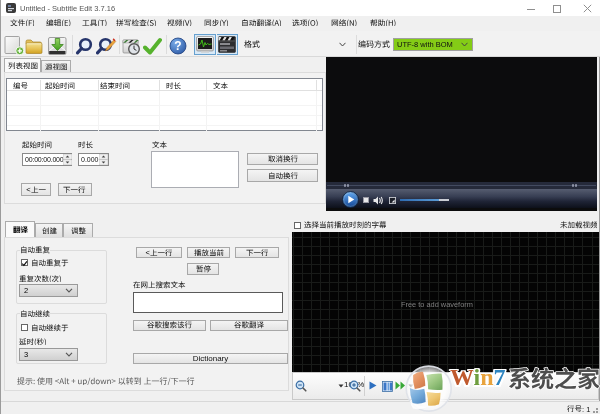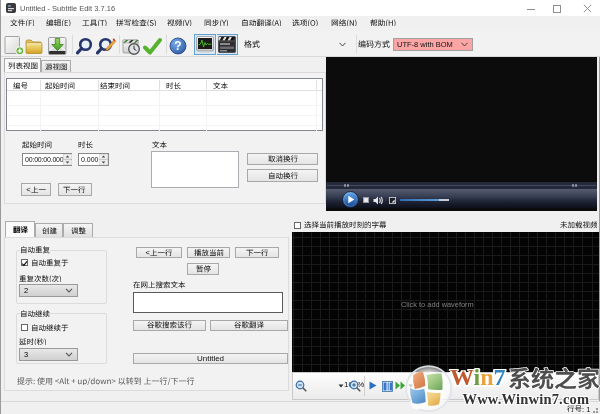--- a/index.html
+++ b/index.html
@@ -300,21 +300,21 @@
       <svg style="width:32.0px;height:8px;" viewBox="0 -880 4000 1000">
         <g fill="#111" transform="scale(1,-1)">
           <path d="M68 182Q66 189 62 202Q58 214 54 227Q49 240 45 249Q61 252 78 270Q94 288 116 316Q127 330 148 362Q170 393 198 436Q225 480 252 530Q280 581 303 632L364 597Q329 529 288 461Q248 393 204 332Q161 271 117 221V219Q117 219 110 216Q102 212 92 206Q82 201 75 194Q68 188 68 182ZM68 182 63 242 97 267 334 317Q333 302 335 284Q337 267 339 255Q256 236 206 224Q155 211 128 204Q101 196 88 191Q75 186 68 182ZM61 423Q59 430 55 443Q51 456 46 469Q42 482 38 491Q51 495 64 512Q76 528 91 554Q99 567 114 596Q129 624 148 664Q166 704 184 750Q201 795 215 840L287 815Q263 751 234 688Q204 624 171 566Q138 509 105 463V461Q105 461 98 458Q92 454 83 448Q74 441 68 435Q61 429 61 423ZM61 423 59 479 95 501 268 519Q265 505 264 487Q262 469 262 457Q203 450 166 444Q130 439 109 436Q88 432 78 429Q67 426 61 423ZM40 54Q96 73 173 102Q250 132 332 163L346 103Q271 71 196 40Q120 10 58 -15ZM624 377H675V-47H624ZM746 378H797V-46H746ZM871 413H930V-7Q930 -28 926 -41Q922 -54 908 -62Q895 -69 876 -71Q858 -73 831 -73Q830 -60 825 -44Q820 -28 814 -16Q831 -17 844 -17Q856 -17 861 -17Q871 -16 871 -7ZM414 732H483V515Q483 454 479 380Q475 306 464 228Q452 150 430 75Q408 0 372 -63Q366 -57 355 -48Q344 -40 333 -32Q322 -24 314 -21Q348 39 368 108Q389 178 398 250Q408 321 411 390Q414 458 414 515ZM450 732H920V498H450V561H850V668H450ZM481 412H903V350H541V-72H481ZM512 202H898V143H512ZM605 826 675 846Q693 818 708 784Q724 749 732 723L658 698Q652 724 636 760Q621 796 605 826Z"></path>
           <path transform="translate(1000)" d="M867 401H940Q940 401 940 395Q939 389 939 382Q939 374 938 368Q927 233 914 149Q902 65 888 20Q874 -25 856 -43Q842 -59 826 -66Q811 -72 788 -74Q769 -75 736 -75Q704 -75 668 -73Q667 -58 662 -38Q656 -18 647 -4Q684 -7 714 -8Q745 -9 758 -9Q771 -10 780 -8Q789 -5 796 2Q810 16 822 58Q835 99 846 180Q857 260 867 389ZM443 781H814V712H443ZM491 650 561 645Q558 595 552 538Q546 482 540 429Q534 376 528 337H458Q465 377 471 432Q477 486 482 544Q488 601 491 650ZM478 401H889V336H478ZM410 205H792V137H410ZM783 781H791L803 785L856 779Q853 735 848 682Q842 628 836 571Q830 514 823 458Q816 402 809 353L739 359Q746 408 752 465Q759 522 765 579Q771 636 776 686Q781 737 783 772ZM51 787H394V718H51ZM148 479H365V46H148V113H299V411H148ZM179 753 249 738Q231 644 206 554Q180 464 145 386Q110 307 63 247Q61 257 55 272Q49 287 42 303Q35 319 29 328Q87 405 123 516Q159 628 179 753ZM116 479H181V-34H116Z"></path>
           <path transform="translate(2000)" d="M68 667H936V594H68ZM381 434H781V361H381ZM760 434H838Q838 434 838 427Q837 420 837 412Q837 404 835 398Q826 256 815 168Q804 80 790 33Q776 -14 756 -34Q739 -53 718 -60Q698 -67 669 -69Q643 -71 597 -70Q551 -69 501 -66Q500 -49 492 -28Q485 -8 474 7Q528 3 576 2Q623 0 643 0Q660 0 671 2Q682 5 691 12Q706 26 718 71Q731 116 742 202Q752 287 760 421ZM342 624H425Q421 545 413 464Q405 383 386 305Q368 227 334 156Q299 84 242 23Q186 -38 101 -82Q93 -68 77 -51Q61 -34 46 -23Q127 17 180 73Q232 129 264 194Q295 260 310 332Q326 405 332 479Q339 553 342 624ZM440 818 512 846Q533 811 554 770Q575 728 585 698L509 665Q500 695 480 738Q460 782 440 818Z"></path>
           <path transform="translate(3000)" d="M709 791 760 833Q785 816 813 794Q841 773 866 752Q890 730 905 712L853 665Q838 683 814 706Q791 728 764 750Q736 773 709 791ZM55 653H947V580H55ZM90 431H532V358H90ZM270 392H345V35H270ZM59 24Q119 36 200 52Q282 69 374 88Q467 108 559 128L565 60Q480 40 394 20Q307 0 227 -18Q147 -36 83 -50ZM565 836H645Q644 697 654 571Q663 445 682 340Q700 235 726 158Q753 81 786 38Q818 -4 855 -4Q876 -4 886 41Q896 86 901 186Q913 174 932 162Q951 150 967 144Q961 57 948 8Q935 -41 912 -62Q888 -82 849 -82Q799 -82 758 -48Q718 -14 687 48Q656 111 633 196Q610 280 596 382Q581 485 574 600Q566 715 565 836Z"></path>
         </g>
       </svg>
     </div>
     <div class="a" style="left:392px;top:38px;">
-      <div style="width:80px;height:12.5px;background:#fca5a5;border:1px solid #a0a0a0;display:flex;align-items:center">
+      <div style="width:80px;height:12.5px;background:#84cc16;border:1px solid #a0a0a0;display:flex;align-items:center">
         <span style="font-size:7.5px;color:#111;margin-left:3px">UTF-8 with BOM</span>
       </div>
     </div>
     <div class="a" style="left:460px;top:42px;">
       <svg width="7" height="5" viewBox="0 0 7 5">
         <path d="M0.5 0.8 L3.5 4 L6.5 0.8" fill="none" stroke="#444" stroke-width="1"></path>
       </svg>
     </div>
     <div class="tab tabsel" style="left:3px;top:58px;width:37px;height:14px">
       <svg style="width:30.0px;height:7.5px;" viewBox="0 -880 4000 1000">
@@ -674,21 +674,21 @@
       <svg style="width:30.0px;height:7.5px;" viewBox="0 -880 4000 1000">
         <g fill="#111" transform="scale(1,-1)">
           <path d="M250 27H753V-40H250ZM222 321H787V-79H708V254H298V-81H222ZM588 781 648 823Q682 797 721 767Q760 737 798 706Q837 675 870 646Q902 616 925 592L860 543Q839 568 807 598Q775 629 738 661Q701 693 662 724Q623 755 588 781ZM336 815 409 786Q374 741 329 696Q284 651 236 611Q187 571 142 541Q135 548 124 558Q112 569 100 579Q89 589 80 595Q127 622 174 657Q221 692 263 733Q305 774 336 815ZM496 662 558 620Q510 541 434 466Q358 391 268 330Q178 270 84 233Q77 249 64 270Q51 292 38 306Q107 328 174 365Q242 402 303 450Q364 498 414 552Q463 605 496 662ZM527 611Q561 564 610 518Q659 472 718 431Q778 390 842 358Q905 325 967 304Q958 296 947 284Q936 271 926 258Q916 244 910 233Q848 258 784 294Q721 331 662 378Q603 424 552 476Q502 527 464 581Z"></path>
           <path transform="translate(1000)" d="M51 790H548V726H51ZM40 395H571V328H40ZM412 353H479V-4Q479 -31 472 -44Q465 -58 446 -64Q427 -71 396 -73Q365 -75 317 -75Q315 -62 308 -46Q302 -30 295 -18Q330 -19 358 -19Q386 -19 396 -19Q406 -18 409 -15Q412 -12 412 -4ZM124 266H341V51H124V106H280V210H124ZM93 266H156V7H93ZM406 765H474V364H406ZM624 680H903V612H624ZM631 841 703 829Q689 749 669 673Q649 597 622 532Q596 467 563 417Q557 422 545 429Q533 436 521 443Q509 450 500 455Q533 501 558 562Q582 624 600 696Q619 767 631 841ZM885 680H897L908 683L959 668Q951 624 941 576Q931 528 920 484Q908 441 895 408L835 426Q845 456 854 497Q863 538 872 582Q880 627 885 666ZM760 422Q778 315 806 234Q833 154 876 92Q918 30 982 -24Q968 -34 954 -50Q941 -66 933 -81Q865 -20 820 50Q775 119 746 206Q718 294 698 410ZM697 552H766V482Q766 423 760 352Q753 281 730 206Q708 130 662 56Q617 -18 540 -84Q535 -76 526 -66Q518 -56 508 -46Q498 -37 490 -31Q562 30 604 98Q646 165 666 233Q686 301 692 366Q697 430 697 483ZM160 612V513H278V612ZM103 667H337V460H103Z"></path>
           <path transform="translate(2000)" d="M49 600H483V541H49ZM118 179H429V125H118ZM118 38H427V-22H118ZM249 767H313V338H249ZM253 286H308V6H253ZM438 833 479 781Q426 769 356 759Q287 749 214 742Q140 736 73 733Q71 745 66 760Q61 774 55 785Q121 790 192 797Q264 804 328 813Q393 822 438 833ZM306 552Q319 544 346 526Q374 507 405 485Q436 463 462 444Q488 425 498 416L460 357Q447 371 422 394Q398 416 369 440Q340 465 314 486Q289 507 272 518ZM100 710 151 723Q163 698 175 668Q187 637 193 617L140 600Q134 621 122 652Q111 684 100 710ZM402 737 460 718Q443 680 425 642Q407 603 391 575L342 592Q353 612 364 638Q375 663 386 690Q396 716 402 737ZM241 568 286 543Q261 499 225 453Q189 407 148 367Q107 327 68 301Q63 315 54 334Q45 354 36 366Q72 388 111 421Q150 454 184 492Q219 531 241 568ZM84 320H470V-67H409V261H143V-79H84ZM512 793H684V729H512ZM647 793H709V6Q709 -21 702 -38Q696 -54 679 -63Q662 -71 634 -73Q607 -75 566 -75Q565 -62 559 -42Q553 -23 546 -10Q575 -11 599 -11Q623 -11 632 -10Q640 -10 644 -7Q647 -4 647 6ZM733 792H891V728H733ZM867 792H932V7Q932 -22 925 -38Q918 -55 900 -64Q882 -72 854 -74Q826 -77 785 -77Q783 -63 776 -42Q769 -22 762 -9Q792 -10 818 -10Q843 -10 851 -10Q860 -10 864 -6Q867 -2 867 8ZM510 615 560 630Q574 599 588 562Q602 526 613 492Q624 459 629 434L576 415Q571 440 560 475Q550 510 537 547Q524 584 510 615ZM734 618 784 630Q799 599 812 564Q826 528 837 495Q848 462 853 437L799 421Q794 446 784 480Q774 514 760 550Q747 587 734 618ZM722 210Q753 240 796 286Q839 332 884 382L915 332Q876 288 836 243Q795 198 758 158ZM493 199Q524 232 572 282Q619 333 667 387L697 337Q656 288 612 238Q567 188 528 147Z"></path>
           <path transform="translate(3000)" d="M101 780 157 817Q180 792 203 762Q226 731 246 702Q266 673 278 650L217 606Q206 629 186 660Q167 690 144 722Q122 753 101 780ZM180 -56 166 15 184 45 341 161Q346 146 354 128Q363 109 369 99Q312 56 277 29Q242 2 223 -14Q204 -30 194 -40Q185 -49 180 -56ZM47 527H236V455H47ZM370 787H857V720H370ZM835 787H849L862 790L911 763Q872 686 813 624Q754 561 680 512Q606 462 524 426Q443 390 360 367Q356 376 350 388Q343 400 335 412Q327 423 320 431Q399 450 476 482Q554 514 624 558Q694 601 749 656Q804 710 835 774ZM494 756Q537 677 608 614Q679 551 772 507Q865 463 972 440Q964 433 955 422Q946 411 938 399Q931 387 925 377Q817 404 723 454Q629 504 556 574Q482 644 435 733ZM412 324H885V257H412ZM357 150H950V83H357ZM611 412H685V-82H611ZM180 -56Q177 -47 169 -37Q161 -27 153 -16Q145 -6 138 -1Q152 10 170 35Q187 60 187 97V527H260V42Q260 42 252 35Q244 28 232 16Q220 5 208 -8Q196 -21 188 -34Q180 -47 180 -56Z"></path>
         </g>
       </svg>
     </div>
     <div class="btn" style="left:132px;top:352.5px;width:155px;height:11.5px">
-      <span style="font-size:8px;color:#111">Untitled</span>
+      <span style="font-size:8px;color:#111">Dictionary</span>
     </div>
     <div class="a" style="left:16px;top:376.5px;">
       <svg style="width:177.6px;height:8px;" viewBox="0 -880 22205 1000">
         <g fill="#555" transform="scale(1,-1)">
           <path d="M478 617V538H812V617ZM478 750V671H812V750ZM409 807H884V480H409ZM364 408H939V345H364ZM609 377H680V-32L609 -3ZM475 193Q502 110 546 69Q589 28 648 15Q706 2 776 2Q785 2 811 2Q837 2 869 2Q901 2 929 2Q957 2 971 3Q966 -5 961 -17Q956 -29 953 -42Q950 -55 948 -65H907H773Q710 -65 657 -56Q604 -46 561 -21Q518 4 485 52Q452 99 429 175ZM658 227H890V165H658ZM429 297 498 289Q483 166 443 74Q403 -19 335 -80Q330 -73 319 -64Q308 -56 298 -48Q287 -39 279 -35Q346 18 382 102Q417 187 429 297ZM29 309Q87 324 169 350Q251 375 335 401L345 333Q268 307 190 282Q112 256 48 235ZM40 638H345V568H40ZM164 839H234V14Q234 -17 226 -34Q219 -50 200 -59Q182 -68 152 -71Q122 -74 74 -73Q73 -60 66 -40Q60 -19 53 -4Q85 -5 112 -5Q138 -5 147 -4Q156 -4 160 0Q164 3 164 14Z"></path>
           <path transform="translate(1000)" d="M461 484H542V18Q542 -18 532 -37Q521 -56 494 -66Q467 -75 422 -77Q378 -79 311 -79Q309 -62 301 -40Q293 -17 284 0Q318 -1 350 -2Q381 -3 404 -2Q428 -2 437 -2Q451 -1 456 3Q461 7 461 19ZM234 351 311 330Q287 269 254 210Q220 151 182 100Q143 49 104 11Q97 18 84 26Q71 35 58 44Q44 52 35 56Q96 109 148 188Q201 266 234 351ZM684 320 753 349Q790 303 826 248Q861 193 890 140Q919 87 934 44L859 10Q846 52 818 106Q790 160 755 216Q720 273 684 320ZM149 766H853V692H149ZM60 523H941V449H60Z"></path>
           <path transform="translate(2000)" d="M139 390Q112 390 92 410Q73 429 73 460Q73 491 92 510Q112 530 139 530Q166 530 186 510Q205 491 205 460Q205 429 186 410Q166 390 139 390ZM139 -13Q112 -13 92 6Q73 26 73 56Q73 88 92 107Q112 126 139 126Q166 126 186 107Q205 88 205 56Q205 26 186 6Q166 -13 139 -13Z"></path>
           <path transform="translate(2502)" d="M321 729H962V660H321ZM420 499V349H857V499ZM350 562H929V285H350ZM413 265Q460 186 542 129Q623 72 732 36Q842 0 972 -14Q964 -22 955 -34Q946 -46 939 -58Q932 -71 927 -82Q794 -62 683 -20Q572 21 488 86Q404 152 350 244ZM599 836H672V394Q672 336 666 279Q660 222 641 169Q622 116 584 69Q546 22 484 -17Q423 -56 330 -83Q325 -75 317 -64Q309 -52 301 -40Q293 -28 284 -21Q374 2 432 35Q490 68 524 110Q557 151 573 198Q589 244 594 294Q599 344 599 394ZM278 842 348 820Q314 736 268 654Q223 572 170 500Q118 428 63 372Q59 381 52 395Q44 409 36 423Q28 437 21 446Q71 494 119 558Q167 621 208 694Q249 766 278 842ZM173 581 243 652 245 651V-84H173Z"></path>
           <path transform="translate(3502)" d="M196 770H843V698H196ZM196 537H841V466H196ZM190 298H843V227H190ZM153 770H227V407Q227 350 222 285Q217 220 204 154Q190 87 162 26Q135 -35 90 -85Q85 -77 74 -68Q63 -58 52 -49Q41 -40 32 -36Q74 11 98 66Q122 121 134 180Q146 238 150 296Q153 354 153 407ZM813 770H887V22Q887 -14 876 -33Q866 -52 841 -62Q816 -71 771 -73Q726 -75 655 -74Q652 -60 644 -38Q637 -17 629 -2Q664 -3 696 -4Q729 -4 753 -4Q777 -3 786 -3Q801 -2 807 3Q813 8 813 22ZM467 743H543V-71H467Z"></path>
           <path transform="translate(4726)" d="M518 146 38 335V407L518 596V517L281 429L131 373V369L281 313L518 226Z"></path>
@@ -830,21 +830,21 @@
       <div style="position:absolute;left:0;top:50.8px;width:100%;height:1px;background:#191b19"></div>
       <div style="position:absolute;left:0;top:59.8px;width:100%;height:1px;background:#191b19"></div>
       <div style="position:absolute;left:0;top:68.9px;width:100%;height:1px;background:#191b19"></div>
       <div style="position:absolute;left:0;top:77.9px;width:100%;height:1px;background:#191b19"></div>
       <div style="position:absolute;left:0;top:87.0px;width:100%;height:1px;background:#191b19"></div>
       <div style="position:absolute;left:0;top:96.0px;width:100%;height:1px;background:#191b19"></div>
       <div style="position:absolute;left:0;top:105.1px;width:100%;height:1px;background:#191b19"></div>
       <div style="position:absolute;left:0;top:114.1px;width:100%;height:1px;background:#191b19"></div>
       <div style="position:absolute;left:0;top:123.2px;width:100%;height:1px;background:#191b19"></div>
       <div style="position:absolute;left:0;top:132.2px;width:100%;height:1px;background:#191b19"></div>
-      <div style="position:absolute;left:109px;top:68px;font-size:7.4px;color:#808080">Click to add waveform</div>
+      <div style="position:absolute;left:109px;top:68px;font-size:7.4px;color:#808080">Free to add waveform</div>
     </div>
     <div class="a" style="left:291px;top:372px;width:306.5px;height:28px;background:linear-gradient(#fdfdfd,#ebebeb);border:1px solid #c9c9c9"></div>
     <div class="a" style="left:293.5px;top:379.5px;">
       <svg width="12" height="12" viewBox="0 0 12 12">
 <circle cx="5" cy="5" r="3.8" fill="#cfe4f7" stroke="#3a6ea5" stroke-width="1.2"></circle>
 <path d="M3.2 5 h3.6" stroke="#2a5a90" stroke-width="1"></path>
 <path d="M8 8 L10.8 10.8" stroke="#555" stroke-width="1.6" stroke-linecap="round"></path>
       </svg>
     </div>
     <div class="a" style="left:323px;top:380.5px;margin-left:20px;">
@@ -949,15 +949,12 @@
     <div class="a" style="left:506.5px;top:366.5px;">
       <svg style="width:92.0px;height:23px;" viewBox="0 -880 4000 1000">
         <g fill="#4e4e4e" stroke="#fff" stroke-width="70" paint-order="stroke" stroke-linejoin="round" transform="scale(1,-1)">
           <path d="M242 216 364 173Q335 135 298 96Q260 57 220 23Q180 -11 143 -37Q131 -26 112 -10Q93 5 73 20Q53 34 38 43Q95 74 150 122Q206 169 242 216ZM619 158 717 221Q756 195 799 162Q842 129 882 96Q921 62 946 34L839 -37Q817 -10 780 24Q743 59 700 94Q658 129 619 158ZM444 294H566V41Q566 -2 554 -27Q543 -52 510 -67Q477 -80 434 -83Q392 -86 336 -86Q332 -60 318 -26Q305 8 292 31Q318 30 344 30Q371 29 392 29Q414 29 422 29Q435 30 440 33Q444 36 444 44ZM786 853 872 754Q793 735 702 721Q610 707 512 698Q413 688 314 682Q215 676 121 673Q119 696 110 726Q101 757 92 778Q184 782 280 788Q376 794 468 804Q560 813 642 826Q723 838 786 853ZM136 227Q134 238 128 258Q122 277 115 298Q108 318 102 333Q131 338 164 351Q196 364 243 388Q270 400 320 427Q370 454 433 493Q496 532 562 579Q628 626 688 677L775 599Q643 495 498 414Q353 334 211 275V272Q211 272 200 268Q188 264 174 257Q159 250 148 242Q136 234 136 227ZM136 227 133 310 202 348 806 388Q803 367 803 339Q803 311 804 294Q666 283 566 276Q465 268 394 262Q324 256 279 251Q234 246 206 242Q179 239 164 236Q148 232 136 227ZM180 444Q178 455 172 474Q166 492 160 512Q153 533 147 547Q164 549 182 559Q200 569 223 585Q235 592 258 609Q281 626 310 650Q338 674 368 702Q398 731 424 761L522 704Q460 644 388 589Q317 534 247 495V493Q247 493 237 488Q227 483 214 476Q200 468 190 460Q180 451 180 444ZM180 444 178 522 235 553 599 570Q594 549 590 523Q587 497 585 481Q463 474 388 468Q313 463 272 460Q230 456 211 452Q192 449 180 444ZM642 441 732 488Q770 454 808 412Q845 371 877 332Q909 292 929 260L835 202Q816 236 784 278Q753 319 716 362Q678 405 642 441Z"></path>
           <path transform="translate(1000)" d="M731 548 823 594Q850 559 878 518Q906 478 930 438Q954 399 967 367L866 314Q855 345 833 386Q811 426 784 468Q757 511 731 548ZM397 719H956V612H397ZM681 345H799V63Q799 40 802 34Q805 28 815 28Q818 28 825 28Q832 28 839 28Q846 28 849 28Q858 28 862 38Q866 49 868 82Q871 114 872 178Q889 162 920 150Q950 137 973 130Q969 51 957 6Q945 -38 922 -56Q900 -73 861 -73Q855 -73 846 -73Q837 -73 826 -73Q816 -73 807 -73Q798 -73 792 -73Q747 -73 723 -60Q699 -47 690 -18Q681 12 681 62ZM492 344H610Q607 265 598 198Q589 131 567 76Q545 22 504 -21Q462 -64 393 -95Q387 -80 374 -61Q362 -42 348 -24Q333 -7 320 4Q377 28 410 60Q444 93 461 134Q478 176 484 228Q490 281 492 344ZM408 328 404 415 462 451 843 484Q844 462 848 434Q851 405 855 388Q746 377 672 368Q598 360 551 354Q504 349 476 344Q448 340 433 336Q418 333 408 328ZM580 826 694 854Q707 827 722 794Q736 760 744 737L624 703Q618 728 606 762Q593 797 580 826ZM408 328Q405 343 398 365Q392 387 385 409Q378 431 372 443Q389 447 409 454Q429 462 446 477Q456 487 476 512Q497 537 521 568Q545 600 568 630Q590 660 604 680H744Q723 650 696 612Q668 575 638 536Q609 496 581 462Q553 427 531 402Q531 402 518 398Q506 393 488 385Q470 377 452 368Q433 358 420 348Q408 337 408 328ZM67 169Q65 181 58 202Q51 222 44 244Q36 266 28 280Q48 285 66 301Q84 317 108 345Q120 358 143 388Q166 418 194 460Q221 502 250 551Q279 600 302 650L407 585Q354 489 285 396Q216 303 145 231V228Q145 228 134 222Q122 216 106 206Q91 197 79 187Q67 177 67 169ZM67 169 58 269 108 306 374 360Q372 335 372 304Q372 273 375 254Q285 234 229 220Q173 206 141 197Q109 188 93 182Q77 176 67 169ZM61 413Q57 426 50 448Q43 469 34 493Q26 517 18 533Q34 538 48 553Q62 568 79 592Q87 603 102 630Q116 657 134 694Q151 731 168 774Q185 816 198 859L320 803Q297 746 266 688Q234 629 199 576Q164 522 128 478V475Q128 475 118 468Q108 462 94 452Q81 442 71 432Q61 421 61 413ZM61 413 57 501 108 534 276 548Q271 524 268 495Q264 466 263 447Q207 441 171 436Q135 432 114 428Q92 424 80 420Q68 417 61 413ZM34 68Q77 81 132 100Q187 118 249 140Q311 162 373 184L395 82Q310 47 222 12Q135 -22 62 -51Z"></path>
           <path transform="translate(2000)" d="M92 664H809V546H92ZM761 664H789L812 670L904 610Q852 531 782 452Q713 372 632 298Q552 224 468 160Q383 96 299 47Q285 67 260 92Q236 117 215 133Q295 177 376 238Q457 298 531 368Q605 437 664 506Q724 575 761 636ZM393 804 501 862Q520 837 542 808Q564 778 584 750Q603 721 615 699L500 634Q490 656 472 686Q454 715 433 746Q412 778 393 804ZM249 157Q273 157 296 138Q320 119 361 94Q409 63 474 54Q538 45 621 45Q672 45 736 48Q800 51 862 56Q924 61 972 68Q966 53 958 29Q951 5 945 -19Q939 -43 938 -59Q911 -61 872 -63Q832 -65 788 -66Q743 -68 698 -69Q654 -70 616 -70Q523 -70 460 -58Q396 -46 344 -16Q311 4 286 24Q262 44 246 44Q230 44 210 24Q191 5 170 -25Q149 -55 128 -87L41 26Q95 84 151 120Q207 157 249 157Z"></path>
           <path transform="translate(3000)" d="M69 770H936V542H813V661H187V542H69ZM217 606H780V505H217ZM377 433 469 483Q528 435 564 374Q601 313 617 250Q633 187 632 128Q630 70 614 25Q599 -20 572 -42Q545 -69 518 -78Q492 -88 453 -89Q436 -90 415 -90Q394 -89 371 -88Q371 -63 363 -31Q355 1 338 26Q366 23 389 22Q412 21 430 21Q448 21 460 26Q473 30 484 45Q498 58 506 89Q514 120 512 162Q511 204 498 252Q484 299 455 346Q426 393 377 433ZM485 572 584 530Q531 476 456 432Q381 389 296 356Q212 323 129 300Q123 312 112 330Q101 347 89 365Q77 383 67 394Q147 411 227 436Q307 461 374 496Q441 530 485 572ZM444 379 520 323Q483 296 435 268Q387 241 332 216Q277 190 222 169Q168 148 119 133Q109 153 92 180Q76 207 59 225Q108 235 162 252Q215 268 268 290Q321 311 366 334Q412 357 444 379ZM503 264 585 202Q543 165 486 128Q430 92 366 60Q301 27 234 0Q168 -28 107 -47Q97 -25 80 4Q62 33 45 52Q106 66 171 88Q236 111 298 140Q360 168 414 200Q467 232 503 264ZM742 322Q762 262 795 210Q828 157 874 116Q921 76 979 52Q966 41 951 24Q936 7 922 -12Q908 -30 900 -46Q834 -14 784 36Q733 87 696 153Q660 219 636 297ZM775 489 874 410Q829 375 778 340Q727 304 677 272Q627 241 583 217L506 286Q549 311 598 346Q647 380 694 418Q741 455 775 489ZM408 824 535 860Q552 833 568 799Q583 765 588 740L455 699Q449 724 436 760Q423 795 408 824Z"></path>
         </g>
       </svg>
     </div>
-    <div class="a" style="left:461.5px;top:391px;">
-      <div style="font-family:'Liberation Serif',serif;font-weight:bold;font-size:14.5px;line-height:1.15;color:#333;letter-spacing:0.2px;text-shadow:-1px -1px 0 #fff,1px -1px 0 #fff,-1px 1px 0 #fff,1px 1px 0 #fff,0 0 2px #fff">Www.Winwin7.com</div>
-    </div>
   </div>
 </body></html>

